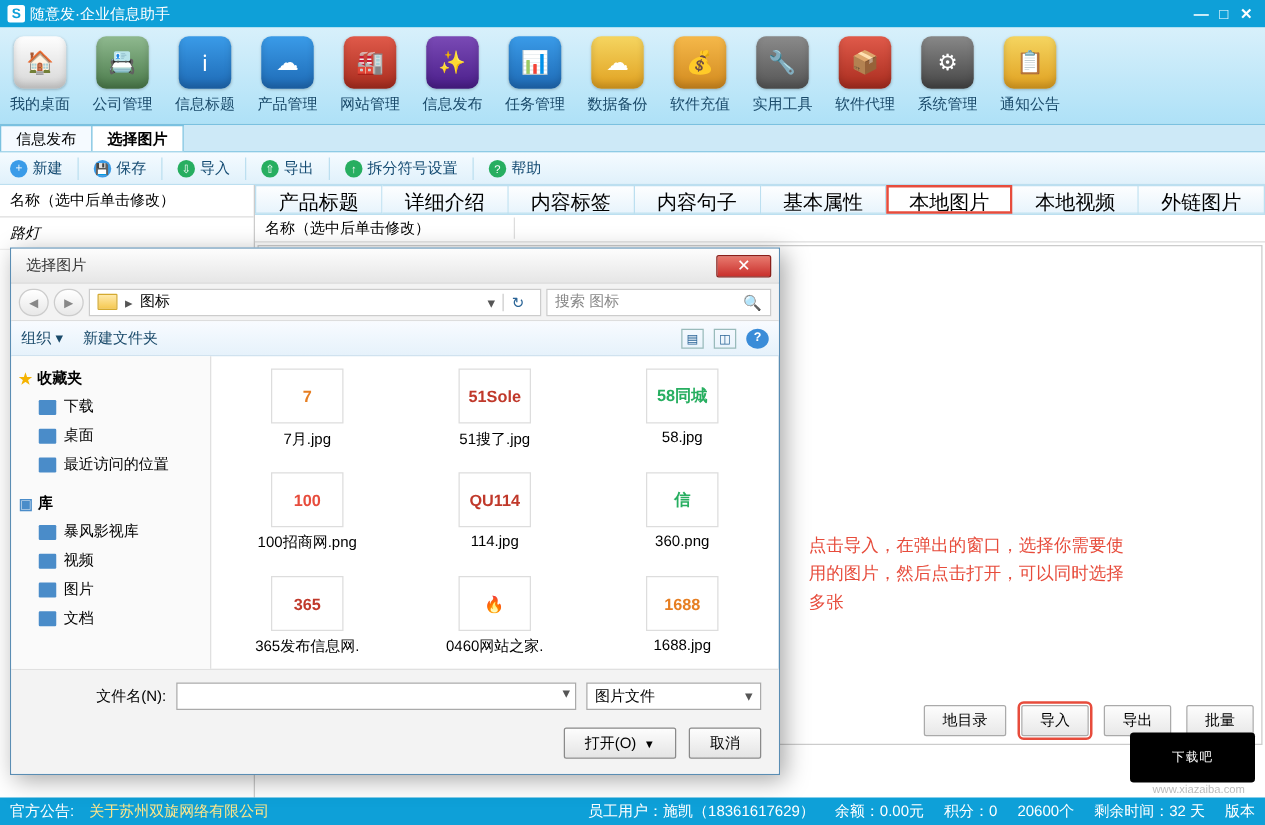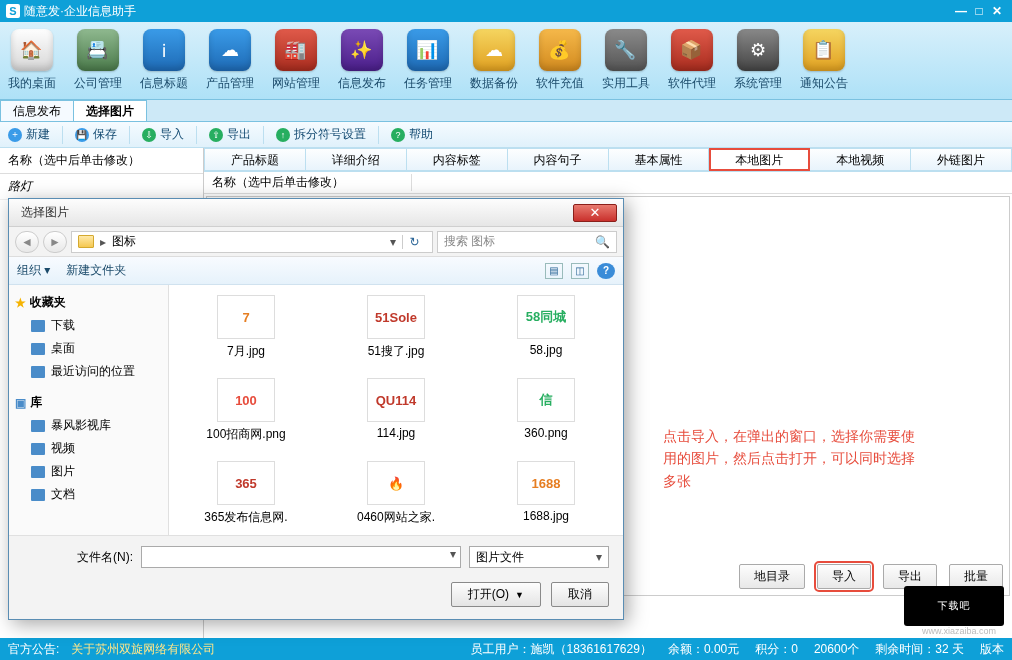--- a/index.html
+++ b/index.html
@@ -23,27 +23,27 @@
     .sub-item { display: flex; align-items: center; gap: 4px; cursor: pointer; color: #144b72; }
     .sub-icon { width: 14px; height: 14px; border-radius: 50%; display: inline-flex; align-items: center; justify-content: center; font-size: 9px; color: #fff; }
     .sep { width: 1px; height: 18px; background: #bcdff0; }
 
     .workarea { display: flex; height: 490px; }
     .left-panel { width: 204px; border-right: 1px solid #ccc; font-size: 12px; }
     .left-header { padding: 4px 8px; border-bottom: 1px solid #ddd; }
     .left-row { padding: 4px 8px; border-bottom: 1px solid #eee; font-style: italic; }
 
     .right-panel { flex: 1; position: relative; }
-    .col-tabs { height: 24px; display: flex; border-bottom: 1px solid #bcdff0; font-size: 12px; background: #f5fbff; }
+    .col-tabs { height: 24px; display: flex; border-bottom: 1px solid #bcdff0; font-size: 16px; background: #f5fbff; }
     .col-tab { flex: 1; text-align: center; border: 1px solid #bcdff0; border-left: none; background: linear-gradient(#fdfeff, #e8f4fc); padding: 3px 0; cursor: pointer; }
     .col-tab:first-child { border-left: 1px solid #bcdff0; }
     .col-tab.highlight { outline: 2px solid #e74c3c; outline-offset: -2px; background: #fff; }
     .sub-row { height: 22px; border-bottom: 1px solid #ddd; font-size: 12px; padding: 3px 8px; display:flex; align-items:center; }
     .canvas-area { background: #fff; height: 400px; border: 1px solid #ccc; margin: 2px; position: relative; padding: 12px; }
-    .hint-text { color: #e74c3c; font-size: 14px; line-height: 1.6; position: absolute; left: 456px; top: 228px; width: 260px; }
+    .hint-text { color: #e74c3c; font-size: 14px; line-height: 1.6; position: absolute; left: 440px; top: 228px; width: 260px; }
     .bottom-btns { position: absolute; bottom: 6px; right: 6px; display: flex; gap: 12px; }
     .bottom-btn { font-size: 12px; padding: 3px 14px; background: linear-gradient(#fdfdfd, #e8e8e8); border: 1px solid #aaa; border-radius: 2px; cursor: pointer; }
     .bottom-btn.highlight { outline: 2px solid #e74c3c; outline-offset: 1px; }
 
     .statusbar { height: 22px; background: #0ea0d8; color: #fff; font-size: 12px; display: flex; align-items: center; padding: 0 8px; gap: 12px; position: absolute; bottom: 0; left: 0; right: 0; }
     .statusbar .right { margin-left: auto; display: flex; gap: 16px; }
     .statusbar a { color: #ffe68a; }
 
     
     .dialog { position: absolute; left: 8px; top: 198px; width: 616px; background: #fff; border: 1px solid #5a8db3; box-shadow: 4px 4px 18px rgba(0,0,0,0.35); font-size: 12px; }

